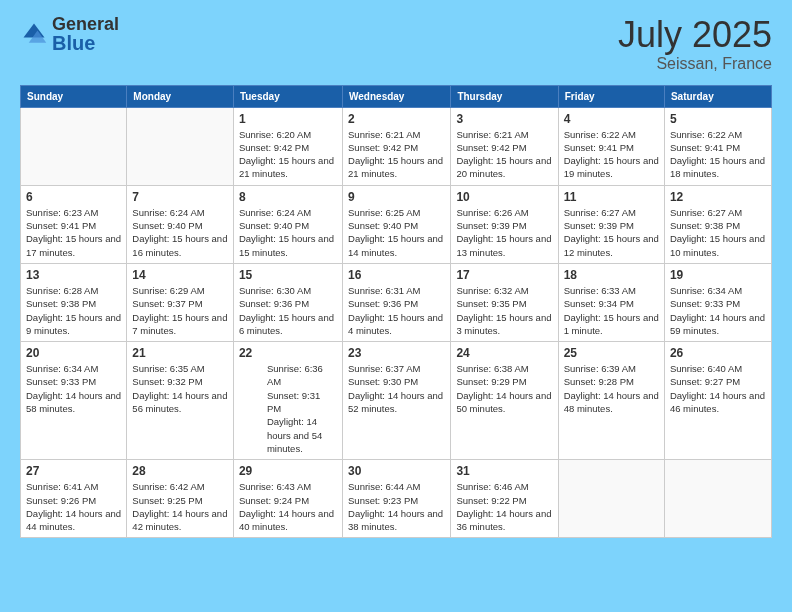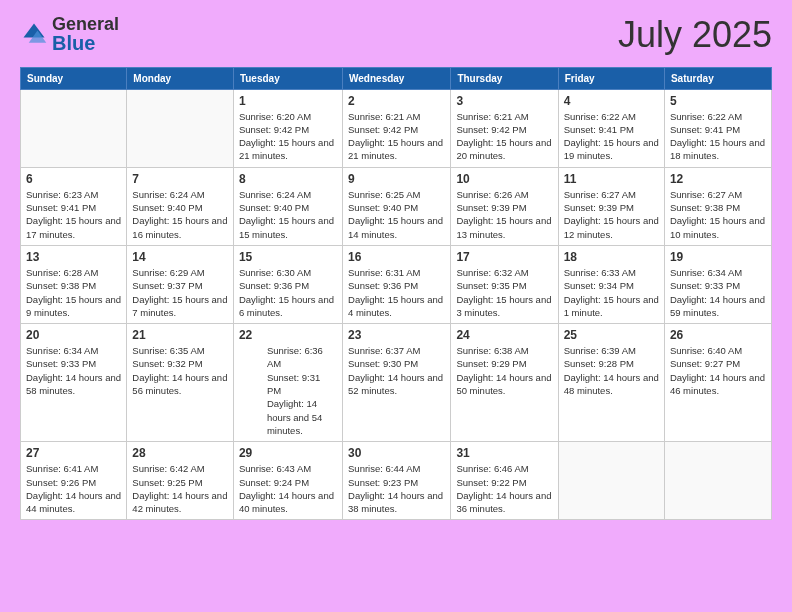--- a/index.html
+++ b/index.html
@@ -6,21 +6,21 @@
     body {
       font-family: Arial, sans-serif;
       background: #fff;
       width: 792px;
       height: 612px;
       overflow: hidden;
     }
     .page {
       width: 792px;
       min-height: 612px;
-      background: #f0abfc;
+      background: #7dd3fc;
       padding: 15px 20px 10px 20px;
     }
     .header {
       display: flex;
       justify-content: space-between;
       align-items: flex-start;
       margin-bottom: 12px;
     }
     .logo {
       display: flex;
@@ -114,20 +114,21 @@
         <polygon points="16,4 28,20 4,20" fill="#1a5fa8"></polygon>
         <polygon points="20,12 30,26 10,26" fill="#4a90d9" opacity="0.7"></polygon>
       </svg>
       <div class="logo-text">
         <span class="logo-general">General</span>
         <span class="logo-blue">Blue</span>
       </div>
     </div>
     <div class="title-block">
       <div class="title-month">July 2025</div>
+      <div class="title-location">Seissan, France</div>
     </div>
   </div>
 
   <table class="calendar">
     <thead>
       <tr>
         <th>Sunday</th>
         <th>Monday</th>
         <th>Tuesday</th>
         <th>Wednesday</th>

